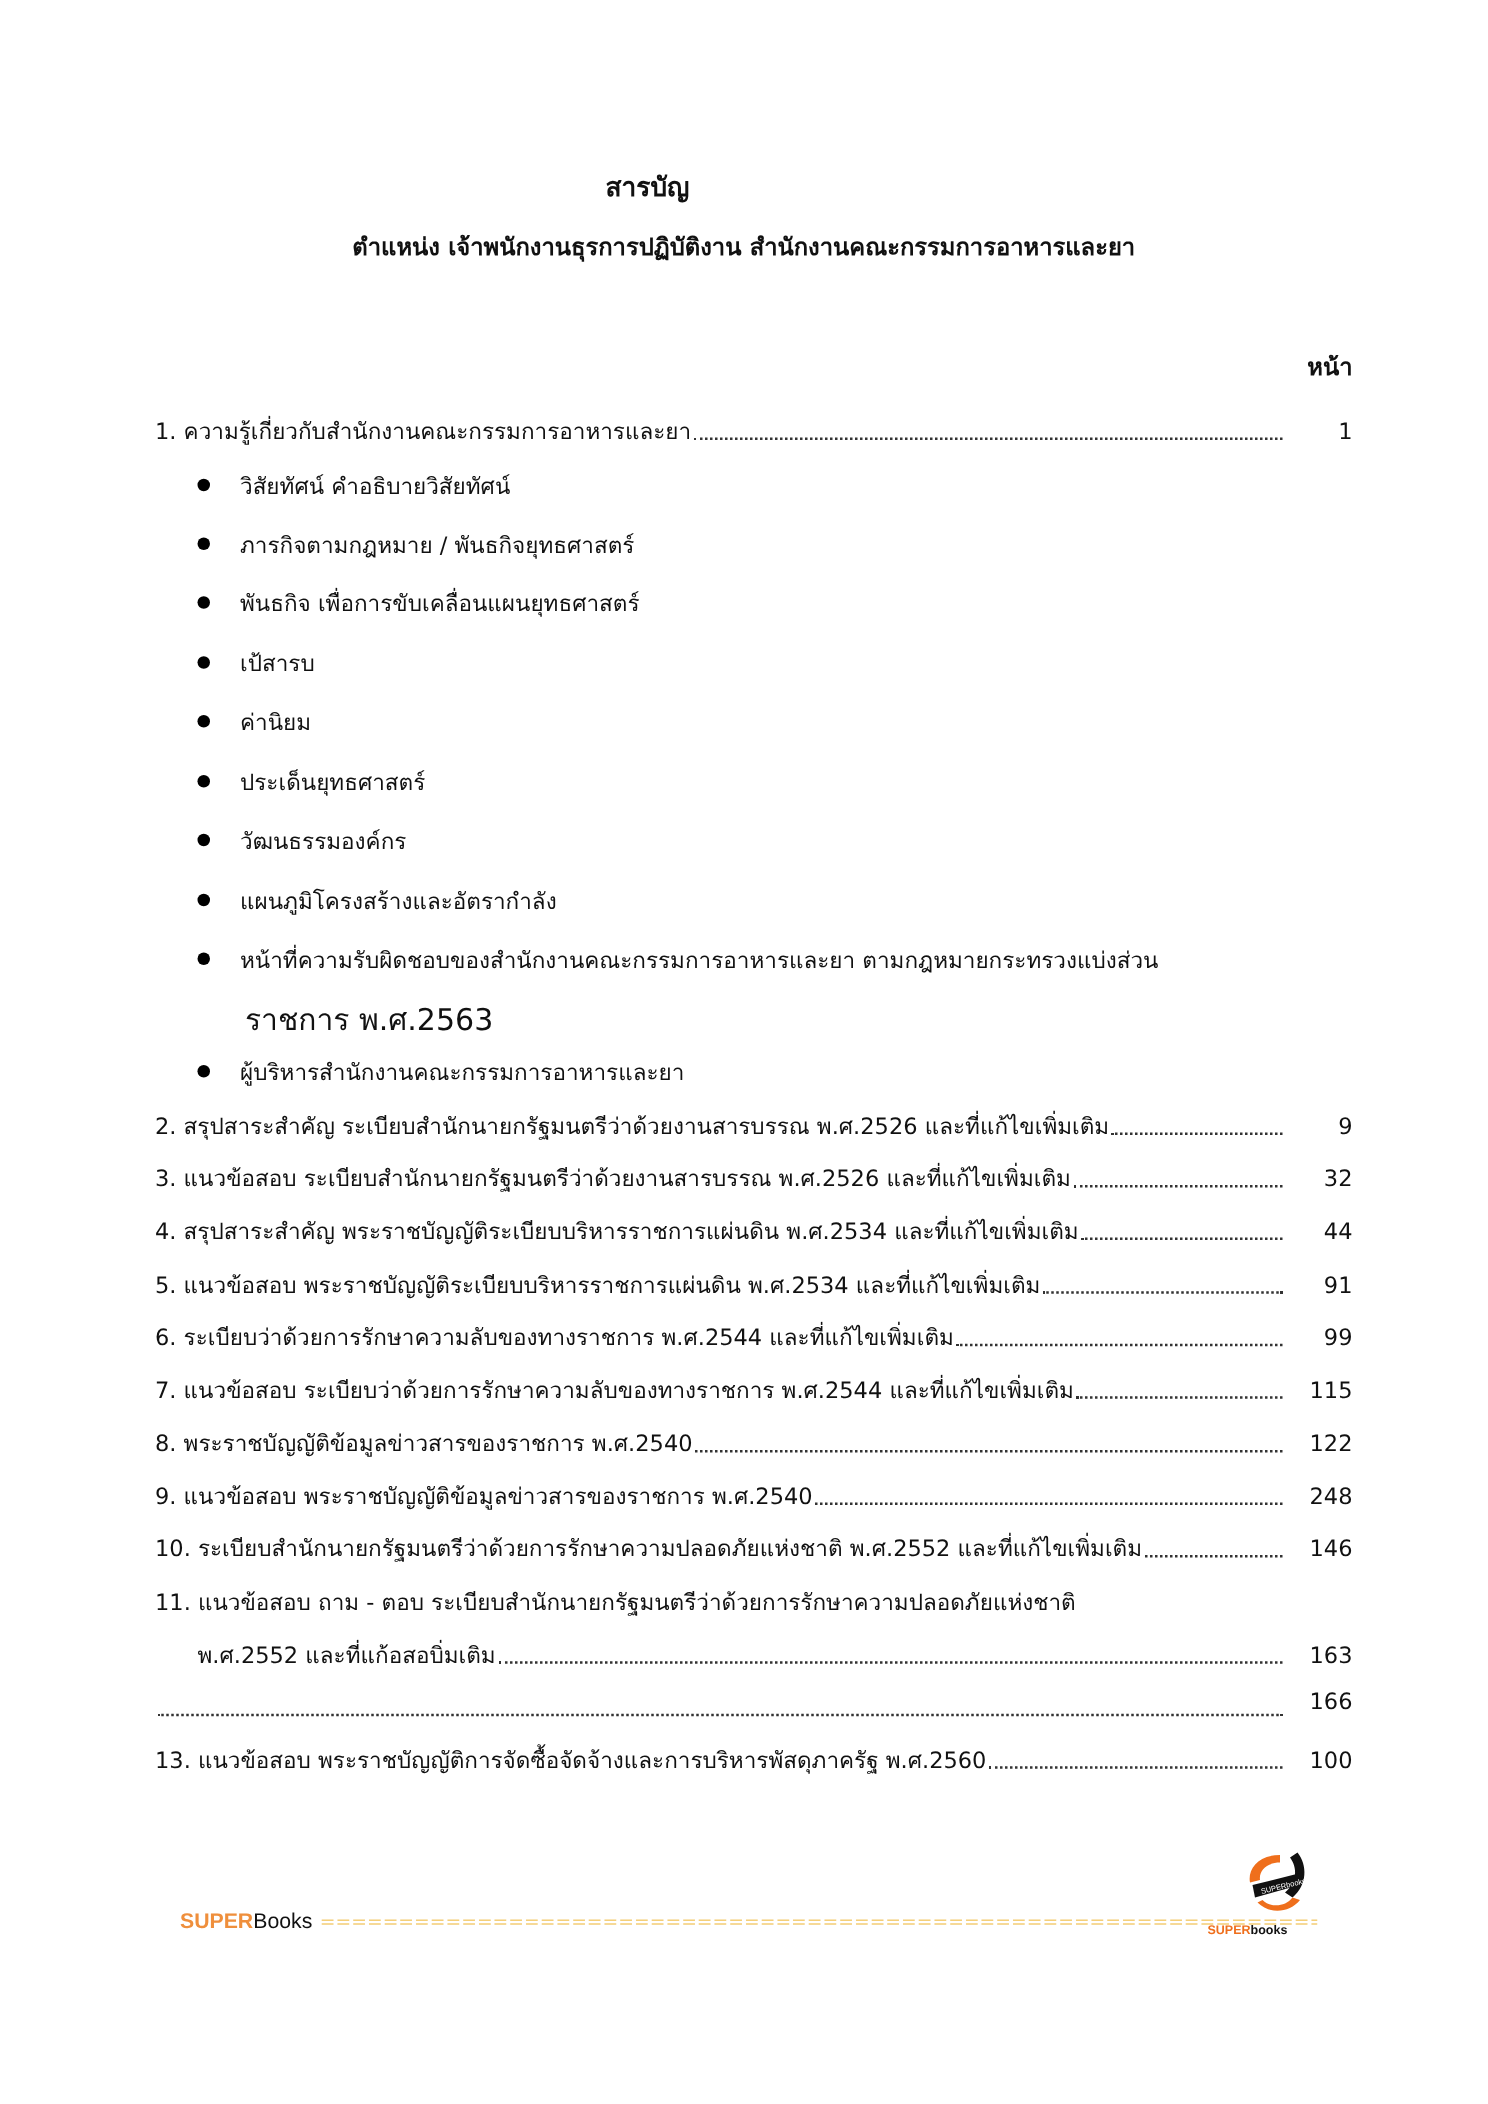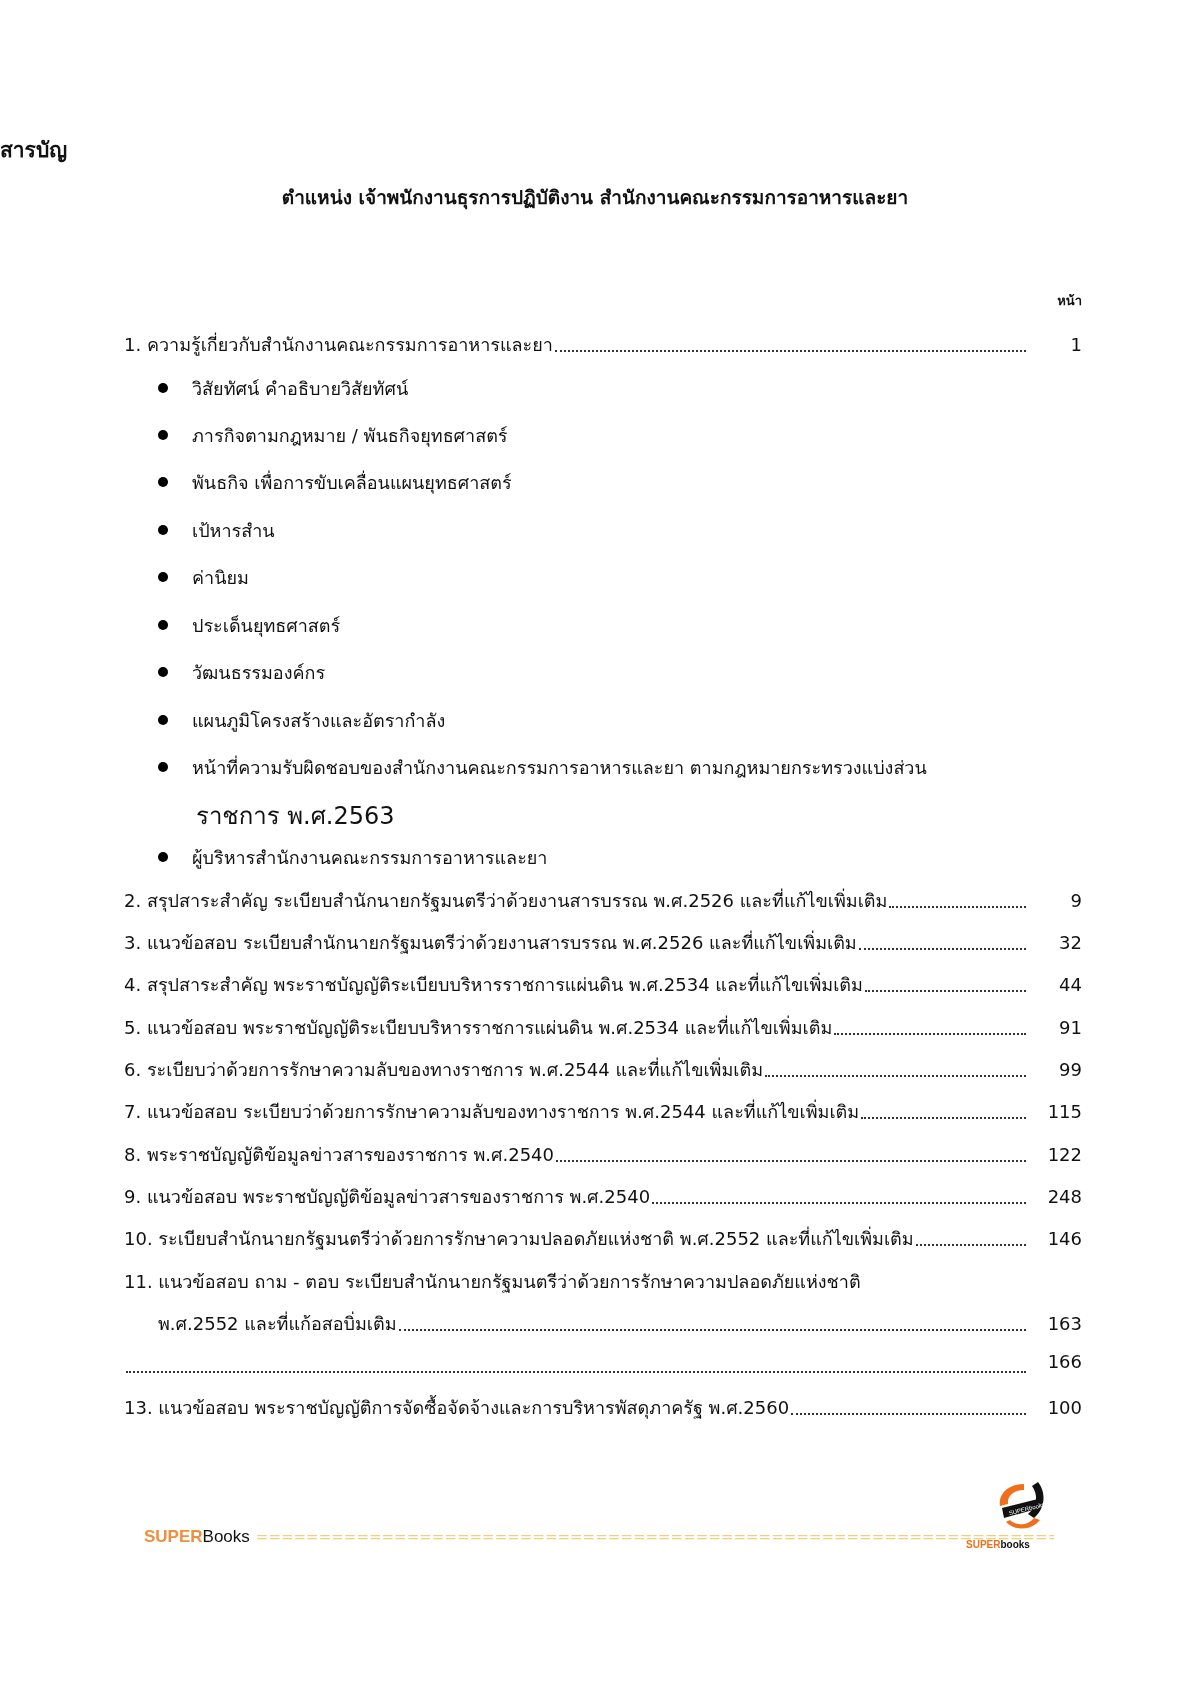--- a/index.html
+++ b/index.html
@@ -1,29 +1,29 @@
 <!DOCTYPE html>
 <html><head>
 <meta charset="utf-8">
 <style>
   html, body { margin: 0; padding: 0; background: #ffffff; }
   body {
     width: 1190px; height: 1683px; position: relative; overflow: hidden;
     font-family: "DejaVu Sans", "Liberation Sans", sans-serif; color: #111;
   }
   .title {
-    position: absolute; left: 0; width: 1036px; top: 133px; text-align: left;
+    position: absolute; left: 0; width: 1036px; top: 133px; text-align: center;
     font-size: 21px; font-weight: bold;
   }
   .subtitle {
     position: absolute; left: 0; width: 1190px; top: 182px; text-align: center;
     font-size: 19px; font-weight: bold;
   }
   .page-header {
-    position: absolute; right: 108px; top: 290px; font-size: 13px; font-weight: bold;
+    position: absolute; right: 108px; top: 278px; font-size: 19px; font-weight: bold;
   }
   .toc-row {
     position: absolute; left: 124px; width: 958px; height: 30px;
     display: flex; align-items: baseline; font-size: 18px; white-space: nowrap;
   }
   .toc-row .text { flex: 0 0 auto; }
   .toc-row .leader {
     flex: 1 1 auto; overflow: hidden; margin: 0 4px 0 2px;
     border-bottom: 2px dotted #333; height: 1px; align-self: flex-end; margin-bottom: 8px;
   }
@@ -78,21 +78,21 @@
 <div class="bullet-row" style="top:421px">
     <span class="dot"></span>
     <span>ภารกิจตามกฎหมาย / พันธกิจยุทธศาสตร์</span>
   </div>
 <div class="bullet-row" style="top:468px">
     <span class="dot"></span>
     <span>พันธกิจ เพื่อการขับเคลื่อนแผนยุทธศาสตร์</span>
   </div>
 <div class="bullet-row" style="top:516px">
     <span class="dot"></span>
-    <span>เป้หารสำน</span>
+    <span>เป้สารบ</span>
   </div>
 <div class="bullet-row" style="top:563px">
     <span class="dot"></span>
     <span>ค่านิยม</span>
   </div>
 <div class="bullet-row" style="top:611px">
     <span class="dot"></span>
     <span>ประเด็นยุทธศาสตร์</span>
   </div>
 <div class="bullet-row" style="top:658px">

